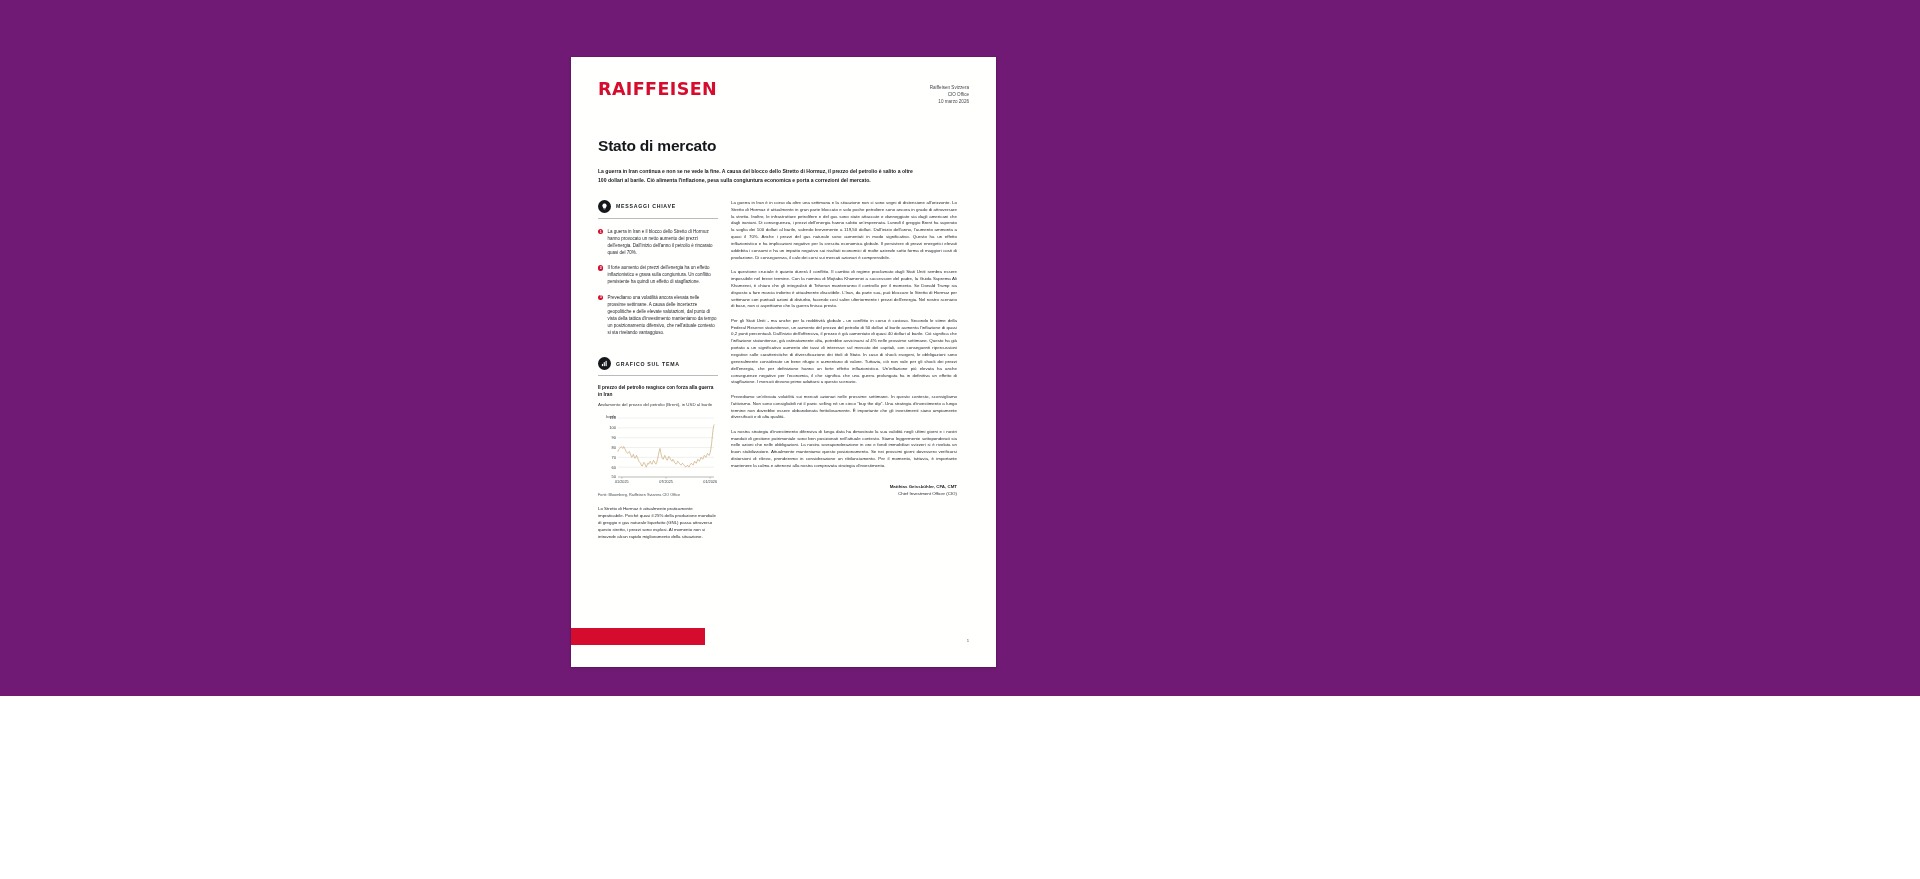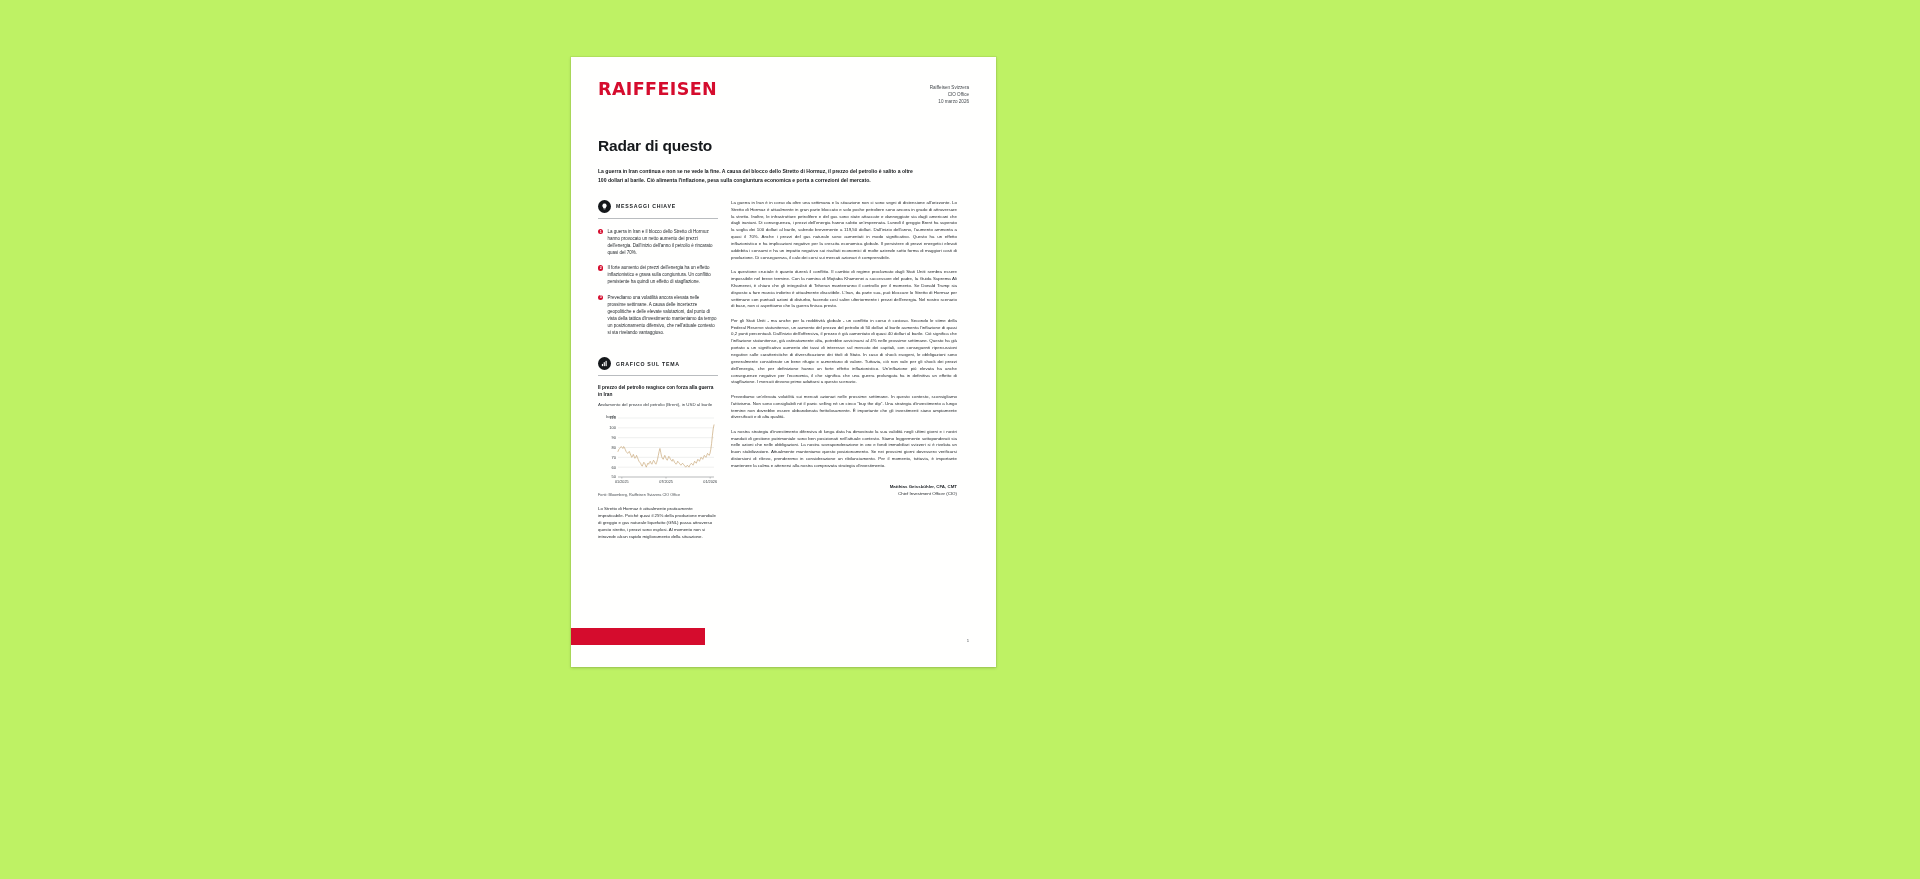--- a/index.html
+++ b/index.html
@@ -4,22 +4,22 @@
 <style>
   * { margin:0; padding:0; box-sizing:border-box; }
   html,body { width:1920px; height:879px; overflow:hidden; }
   body {
     background:#ffffff;
     font-family:"Liberation Sans", sans-serif;
     color:#1a1a1a;
   }
   #viewer {
     position:relative;
-    width:1920px; height:879px;
-    background:#bef264;
+    width:1920px; height:696px;
+    background:#701a75;
     display:flex; align-items:flex-start; justify-content:center;
   }
   
   #page {
     position:absolute;
     left:571px; top:57px;
     width:425px; height:610px;
     background:#fffffe;
     box-shadow:0 1px 3px rgba(0,0,0,0.18), 0 0 0 1px rgba(0,0,0,0.045);
     overflow:hidden;
@@ -140,21 +140,21 @@
 
       <div class="pg-header">
         <div class="logo">RAIFFEISEN</div>
         <div class="header-meta">
           <div>Raiffeisen Svizzera</div>
           <div>CIO Office</div>
           <div>10 marzo 2026</div>
         </div>
       </div>
 
-      <div class="doc-title">Radar di questo</div>
+      <div class="doc-title">Stato di mercato</div>
       <div class="lead">La guerra in Iran continua e non se ne vede la fine. A causa del blocco dello Stretto di Hormuz, il prezzo del petrolio è salito a oltre 100 dollari al barile. Ciò alimenta l'inflazione, pesa sulla congiuntura economica e porta a correzioni del mercato.</div>
 
       <div class="cols">
 
         <div class="col-left">
 
           <div class="sec-head">
             <span class="sec-icon">
               <svg width="7" height="7" viewBox="0 0 16 16" aria-hidden="true">
                 <path fill="#ffffff" d="M8 1a5 5 0 0 0-3 9v2h6v-2a5 5 0 0 0-3-9zM6 13h4v1H6z"></path>

